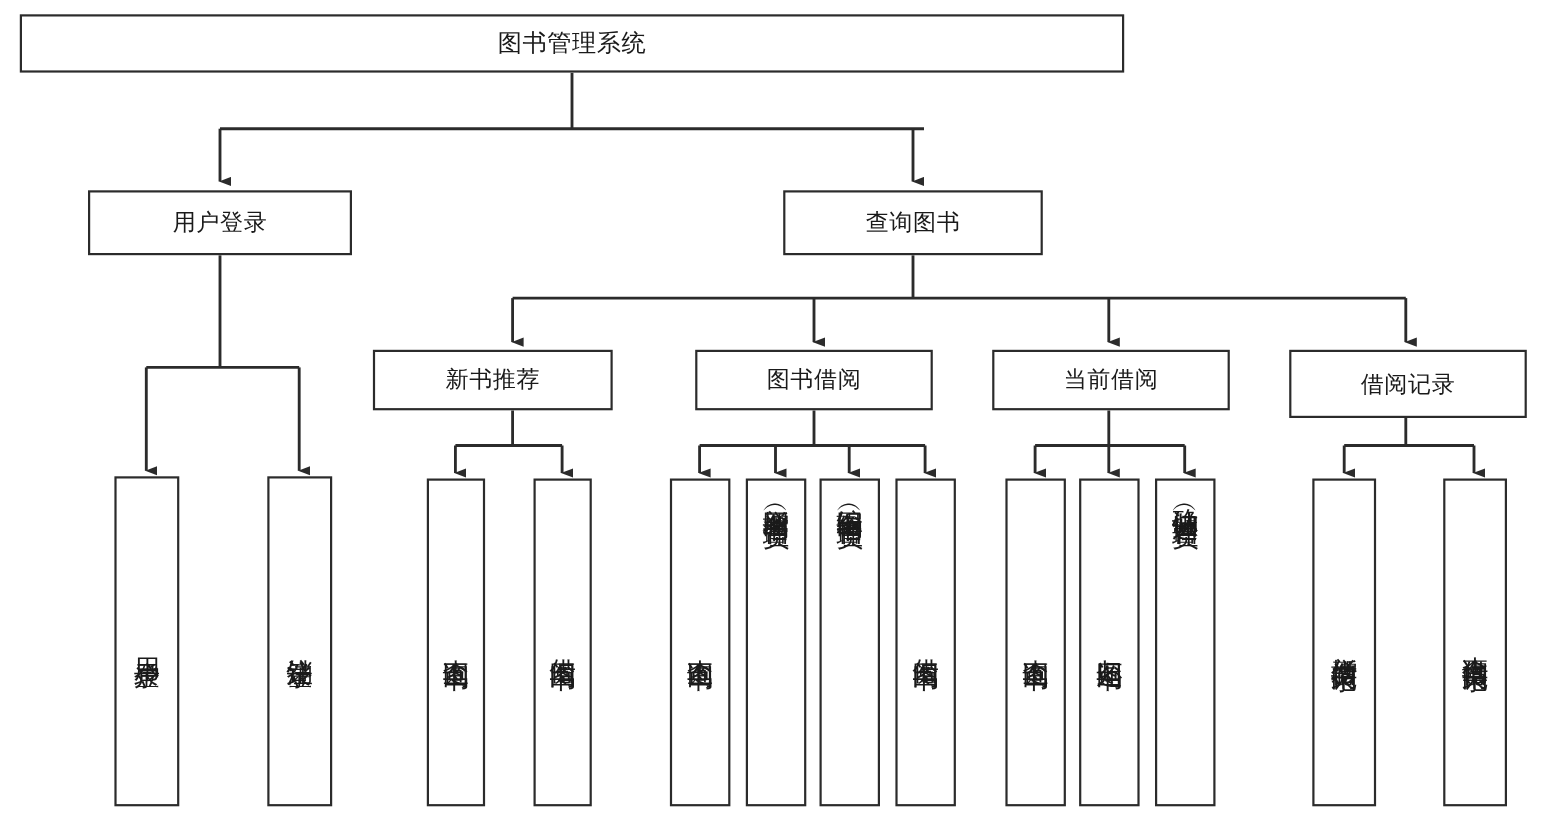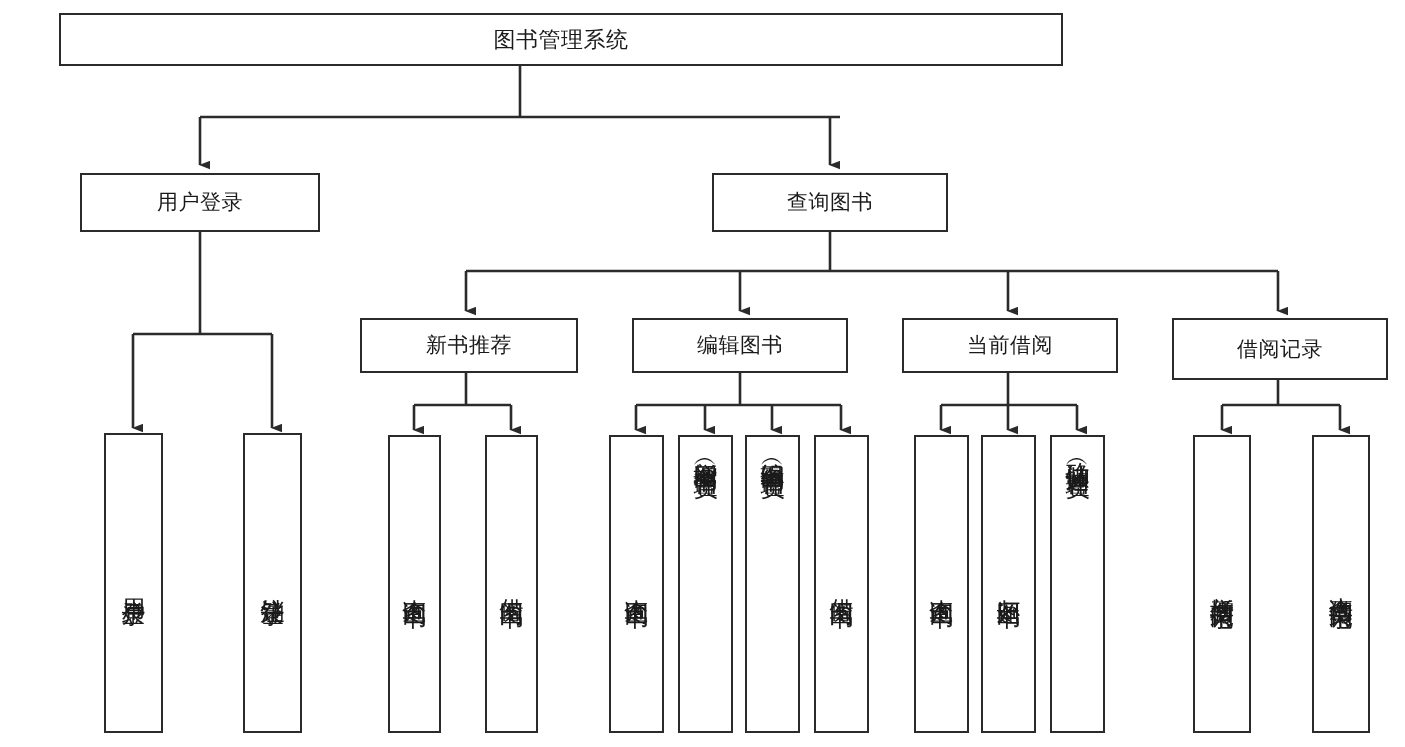--- a/index.html
+++ b/index.html
@@ -124,36 +124,36 @@
       <path d="M1008,405 L1008,430" marker-end="url(#arw)"></path>
       <path d="M1077,405 L1077,430" marker-end="url(#arw)"></path>
 
       <path d="M1278,373 L1278,405"></path>
       <path d="M1222,405 L1340,405"></path>
       <path d="M1222,405 L1222,430" marker-end="url(#arw)"></path>
       <path d="M1340,405 L1340,430" marker-end="url(#arw)"></path>
     </g>
   </svg>
 
-  <div class="node horiz root" style="left:18px; top:13px; width:1004px; height:53px;margin-left:41px;">
+  <div class="node horiz root" style="left:18px; top:13px; width:1004px; height:53px;">
     <span class="node-label">图书管理系统</span>
   </div>
 
   <div class="node horiz" style="left:80px; top:173px; width:240px; height:59px;">
     <span class="node-label">用户登录</span>
   </div>
   <div class="node horiz" style="left:712px; top:173px; width:236px; height:59px;">
     <span class="node-label">查询图书</span>
   </div>
 
-  <div class="node horiz" style="left:360px; top:318px; width:218px; height:55px;">
+  <div class="node horiz" style="left:339px; top:318px; width:218px; height:55px;">
     <span class="node-label">新书推荐</span>
   </div>
   <div class="node horiz" style="left:632px; top:318px; width:216px; height:55px;">
-    <span class="node-label">编辑图书</span>
+    <span class="node-label">图书借阅</span>
   </div>
   <div class="node horiz" style="left:902px; top:318px; width:216px; height:55px;">
     <span class="node-label">当前借阅</span>
   </div>
   <div class="node horiz" style="left:1172px; top:318px; width:216px; height:62px;">
     <span class="node-label">借阅记录</span>
   </div>
 
   <div class="node vert center" style="left:104px; top:433px; width:59px; height:300px;">
     <span class="node-label">用户登录</span>

